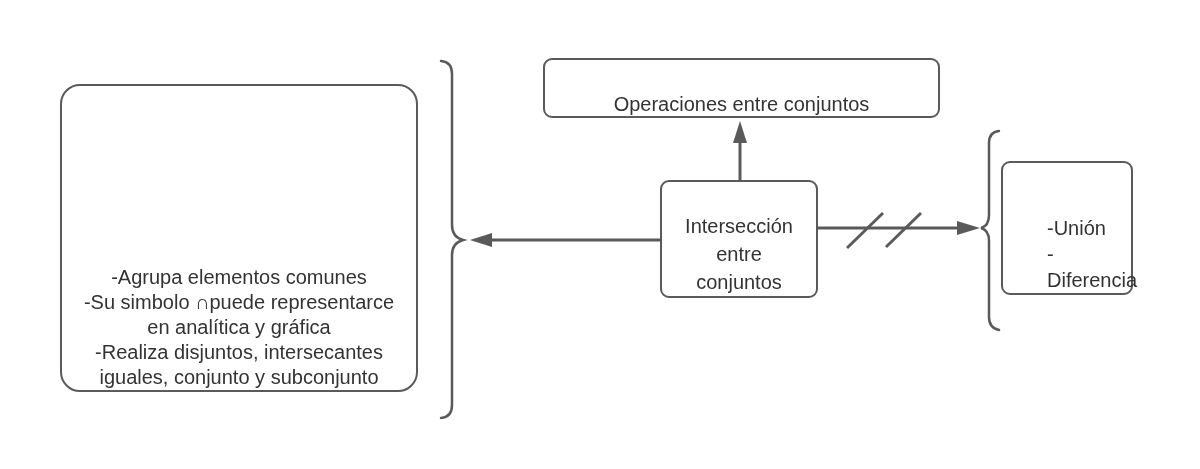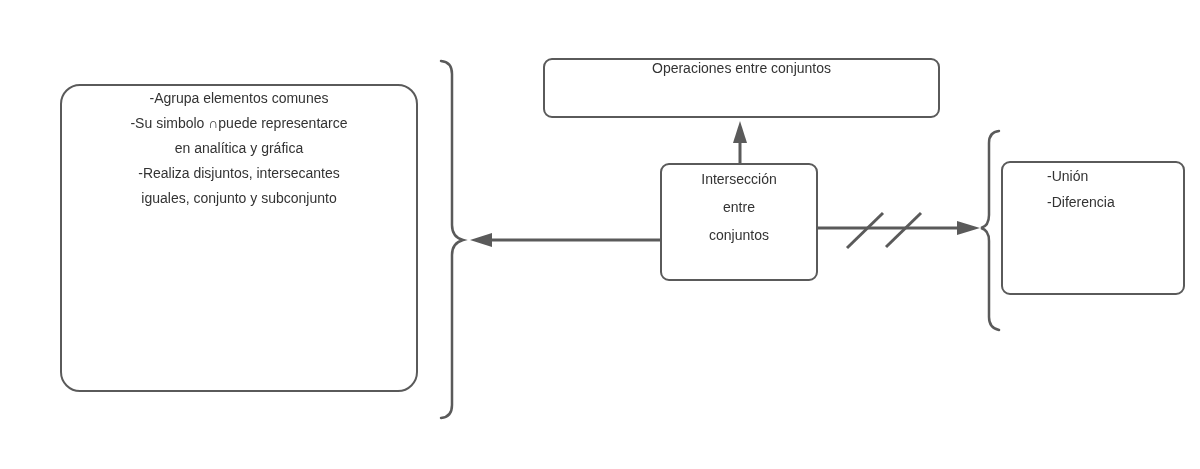--- a/index.html
+++ b/index.html
@@ -41,47 +41,47 @@
   .connectors .head {
     fill: var(--stroke);
     stroke: none;
   }
   .node {
     position: absolute;
     background: var(--bg);
     border: 2px solid var(--stroke);
     border-radius: 9px;
     display: flex;
-    align-items: flex-start;
+    align-items: flex-end;
     justify-content: center;
-    font-size: 14px;
+    font-size: 20px;
     color: var(--text);
   }
   .node .txt {
     white-space: pre-line;
     text-align: center;
   }
   .node-left {
     left: 60px; top: 84px;
     width: 358px; height: 308px;
     line-height: 25px;
     border-radius: 20px;
   }
   .node-top {
     left: 543px; top: 58px;
     width: 397px; height: 60px;
   }
   .node-center {
-    left: 660px; top: 163px;
+    left: 660px; top: 180px;
     width: 158px; height: 118px;
     line-height: 28px;
   }
   .node-right {
     left: 1001px; top: 161px;
-    width: 184px; height: 134px;
+    width: 132px; height: 134px;
     justify-content: flex-start;
     line-height: 26px;
   }
   .node-right .txt {
     text-align: left;
     padding-left: 44px;
   }
 </style>
 </head>
 <body>

